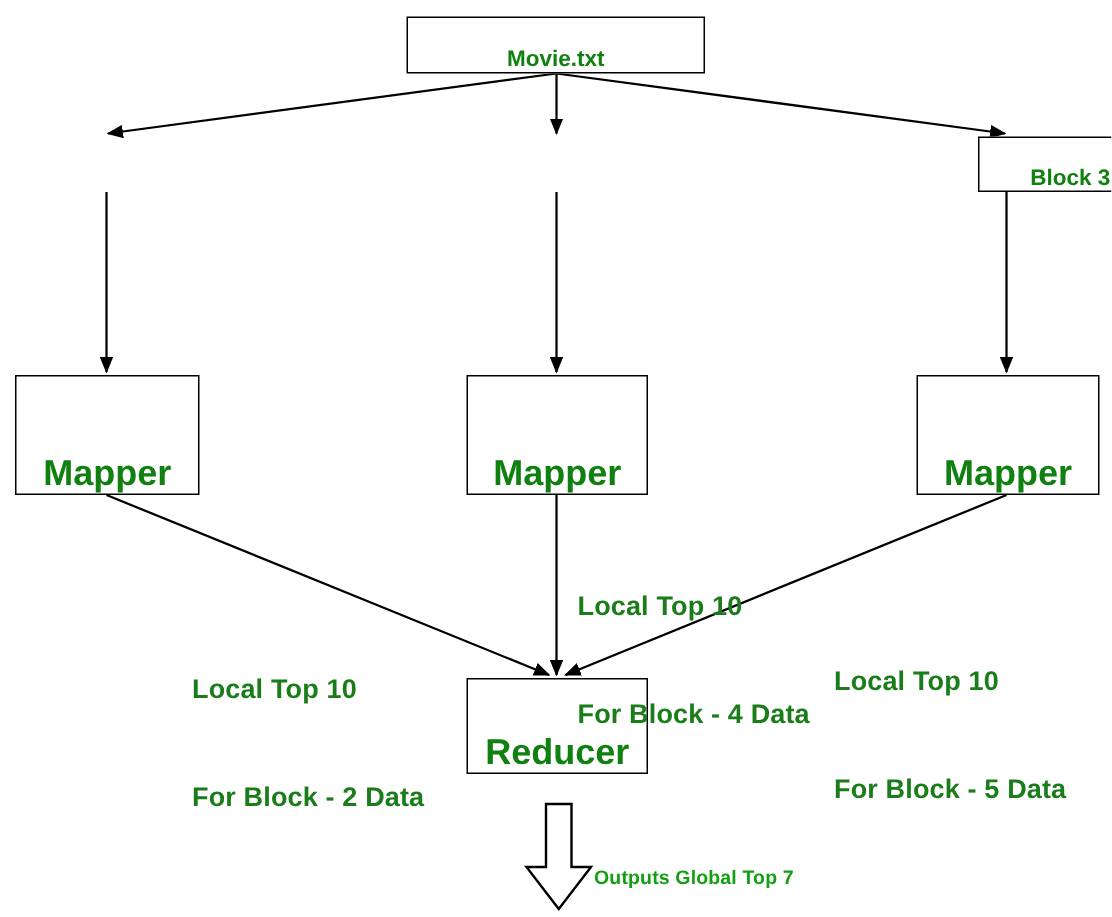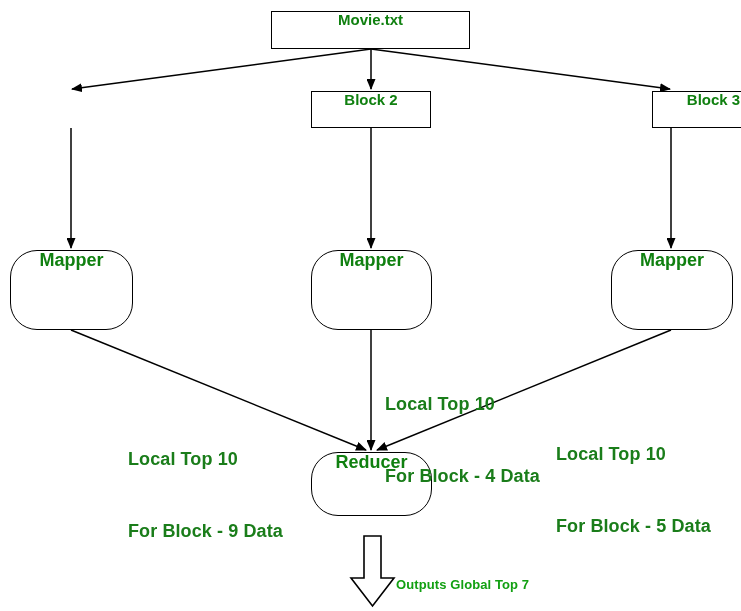--- a/index.html
+++ b/index.html
@@ -24,33 +24,32 @@
     top: 0;
     width: 741px;
     height: 611px;
   }
   .node {
     position: absolute;
     box-sizing: border-box;
     border: 1.6px solid #000000;
     background: #ffffff;
     display: flex;
-    align-items: flex-start;
+    align-items: flex-end;
     justify-content: center;
     color: #108010;
     font-weight: bold;
     text-align: center;
     line-height: 1.1;
   }
   .node-small {
     font-size: 15px;
   }
   .node-large {
-    font-size: 18px;
-    border-radius: 27px;
+    font-size: 24px;
   }
   .edge-label {
     position: absolute;
     color: #1a7d1a;
     font-size: 18px;
     font-weight: bold;
     line-height: 1.35;
     white-space: pre;
     letter-spacing: 0.1px;
   }
@@ -84,23 +83,20 @@
     <line x1="671" y1="330" x2="377" y2="450" stroke="#000000" stroke-width="1.5" marker-end="url(#arrowhead)"></line>
 
     <polygon points="364,536 381,536 381,578 394,578 372.5,606 351,578 364,578" fill="#ffffff" stroke="#000000" stroke-width="1.6" stroke-linejoin="miter"></polygon>
   </svg>
 
   <div class="node node-small" style="left:271px; top:11px; width:199px; height:38px;">
     <span>Movie.txt</span>
   </div>
 
 
-  <div class="node node-small" style="left:311px; top:91px; width:120px; height:37px;">
-    <span>Block 2</span>
-  </div>
 
   <div class="node node-small" style="left:610px; top:91px; width:123px; height:37px;margin-left:42px;">
     <span>Block 3</span>
   </div>
 
   <div class="node node-large" style="left:10px; top:250px; width:123px; height:80px;">
     <span>Mapper</span>
   </div>
 
   <div class="node node-large" style="left:311px; top:250px; width:121px; height:80px;">
@@ -110,21 +106,21 @@
   <div class="node node-large" style="left:611px; top:250px; width:122px; height:80px;">
     <span>Mapper</span>
   </div>
 
   <div class="node node-large" style="left:311px; top:452px; width:121px; height:64px;">
     <span>Reducer</span>
   </div>
 
   <div class="edge-label" style="left:128px; top:398px;">
     <div>Local Top 10</div>
-    <div>For Block - 9 Data</div>
+    <div>For Block - 2 Data</div>
   </div>
 
   <div class="edge-label" style="left:385px; top:343px;">
     <div>Local Top 10</div>
     <div>For Block - 4 Data</div>
   </div>
 
   <div class="edge-label" style="left:556px; top:393px;">
     <div>Local Top 10</div>
     <div>For Block - 5 Data</div>

